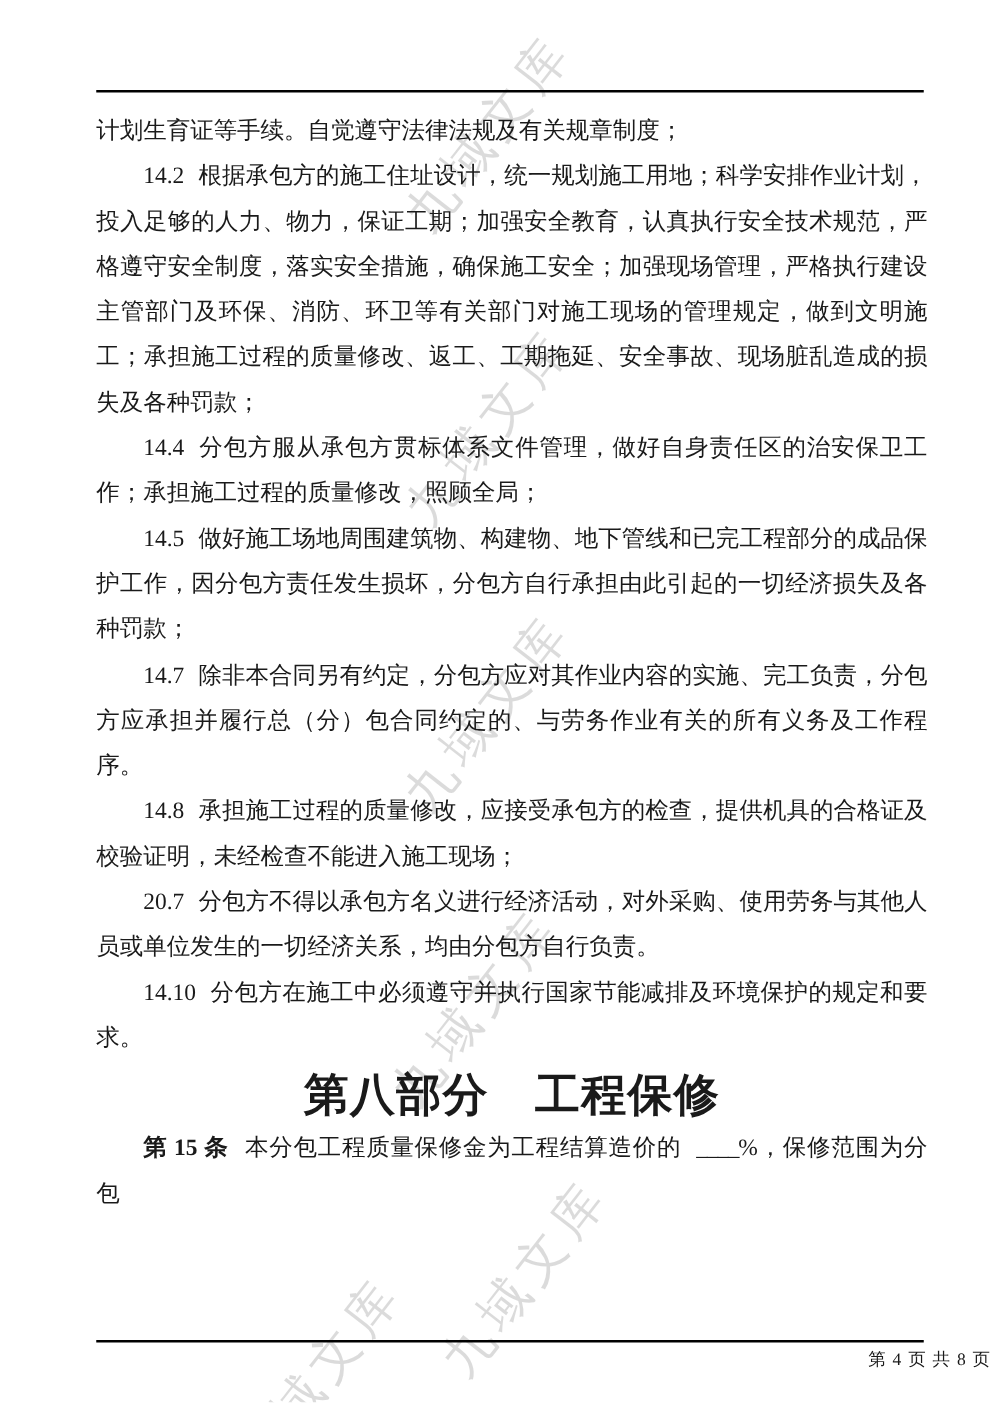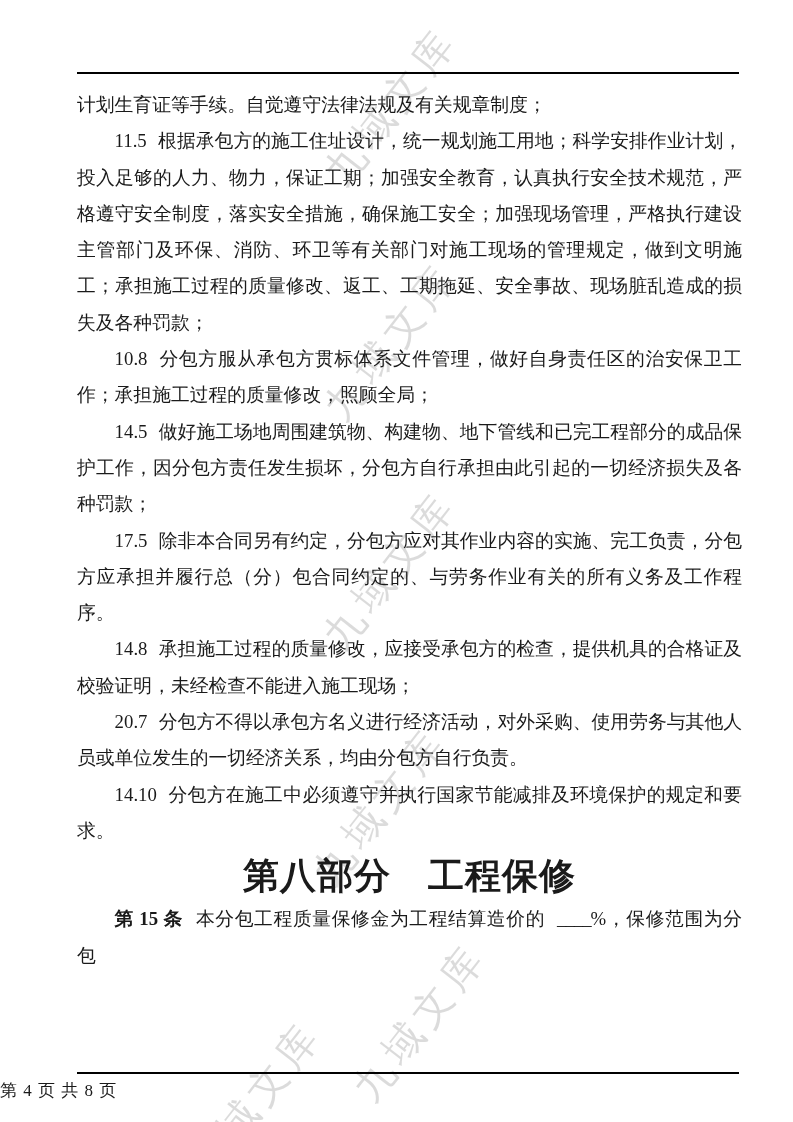--- a/index.html
+++ b/index.html
@@ -46,22 +46,22 @@
     text-indent:0;
     margin-top:5px !important;
     margin-bottom:3px !important;
     letter-spacing:1px;
   }
   .clause15-label { font-weight:bold; margin-right:0.7em; }
   .blank { letter-spacing:-1px;margin-left:12px; }
   .footer-text {
     position:absolute;
     top:1079px; left:0; width:100%;
-    text-align:left;
-    font-size:17px;
+    text-align:right;
+    font-size:14px;
     letter-spacing:1px;
   }
 </style>
 </head>
 <body>
 
 <div class="page">
 
   <span class="watermark" style="left:391px; top:106px;">九域文库</span>
   <span class="watermark" style="left:391px; top:341px;">九域文库</span>
@@ -70,35 +70,35 @@
   <span class="watermark" style="left:420px; top:1022px;">九域文库</span>
   <span class="watermark" style="left:255px; top:1100px;">九域文库</span>
 
   <div class="rule rule-top"></div>
 
   <div class="content">
 
     <p>计划生育证等手续。自觉遵守法律法规及有关规章制度；</p>
 
     <p class="indent">
-      <span class="pnum">11.5</span><span>根据承包方的施工住址设计，统一规划施工用地；科学安排作业计划，投入足够的人力、物力，保证工期；加强安全教育，认真执行安全技术规范，严格遵守安全制度，落实安全措施，确保施工安全；加强现场管理，严格执行建设主管部门及环保、消防、环卫等有关部门对施工现场的管理规定，做到文明施工；承担施工过程的质量修改、返工、工期拖延、安全事故、现场脏乱造成的损失及各种罚款；</span>
+      <span class="pnum">14.2</span><span>根据承包方的施工住址设计，统一规划施工用地；科学安排作业计划，投入足够的人力、物力，保证工期；加强安全教育，认真执行安全技术规范，严格遵守安全制度，落实安全措施，确保施工安全；加强现场管理，严格执行建设主管部门及环保、消防、环卫等有关部门对施工现场的管理规定，做到文明施工；承担施工过程的质量修改、返工、工期拖延、安全事故、现场脏乱造成的损失及各种罚款；</span>
     </p>
 
 
     <p class="indent">
-      <span class="pnum">10.8</span><span>分包方服从承包方贯标体系文件管理，做好自身责任区的治安保卫工作；承担施工过程的质量修改，照顾全局；</span>
+      <span class="pnum">14.4</span><span>分包方服从承包方贯标体系文件管理，做好自身责任区的治安保卫工作；承担施工过程的质量修改，照顾全局；</span>
     </p>
 
     <p class="indent">
       <span class="pnum">14.5</span><span>做好施工场地周围建筑物、构建物、地下管线和已完工程部分的成品保护工作，因分包方责任发生损坏，分包方自行承担由此引起的一切经济损失及各种罚款；</span>
     </p>
 
 
     <p class="indent">
-      <span class="pnum">17.5</span><span>除非本合同另有约定，分包方应对其作业内容的实施、完工负责，分包方应承担并履行总（分）包合同约定的、与劳务作业有关的所有义务及工作程序。</span>
+      <span class="pnum">14.7</span><span>除非本合同另有约定，分包方应对其作业内容的实施、完工负责，分包方应承担并履行总（分）包合同约定的、与劳务作业有关的所有义务及工作程序。</span>
     </p>
 
     <p class="indent">
       <span class="pnum">14.8</span><span>承担施工过程的质量修改，应接受承包方的检查，提供机具的合格证及校验证明，未经检查不能进入施工现场；</span>
     </p>
 
     <p class="indent">
       <span class="pnum">20.7</span><span>分包方不得以承包方名义进行经济活动，对外采购、使用劳务与其他人员或单位发生的一切经济关系，均由分包方自行负责。</span>
     </p>
 

